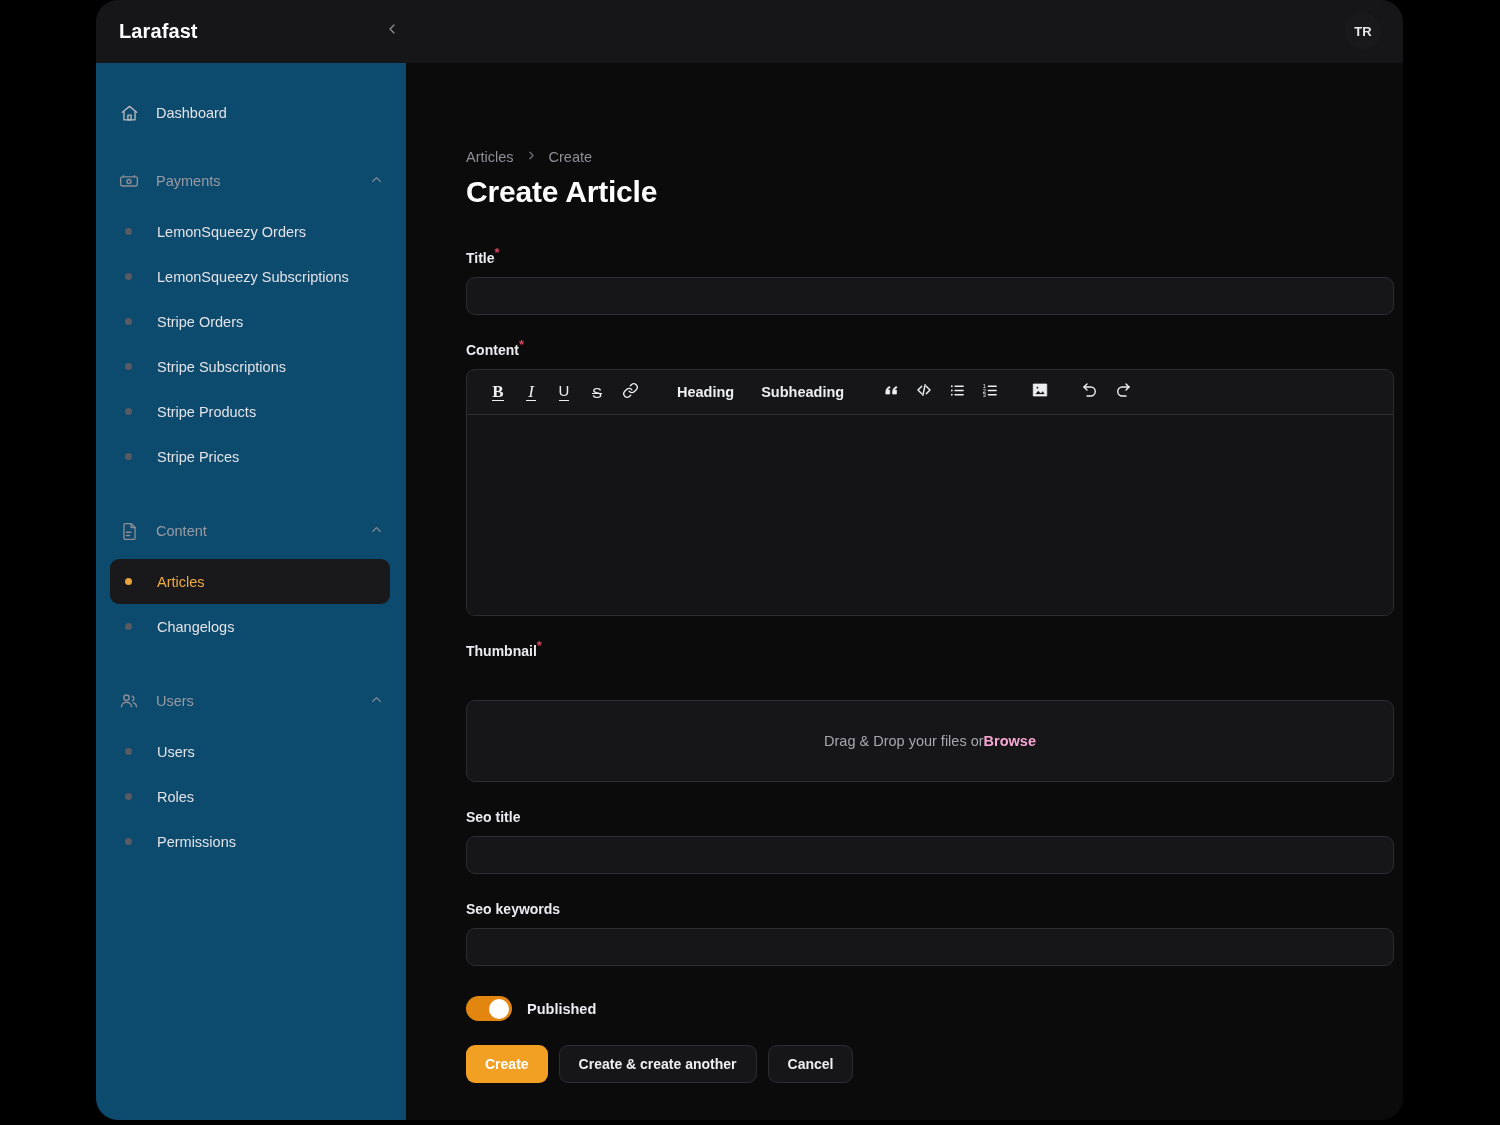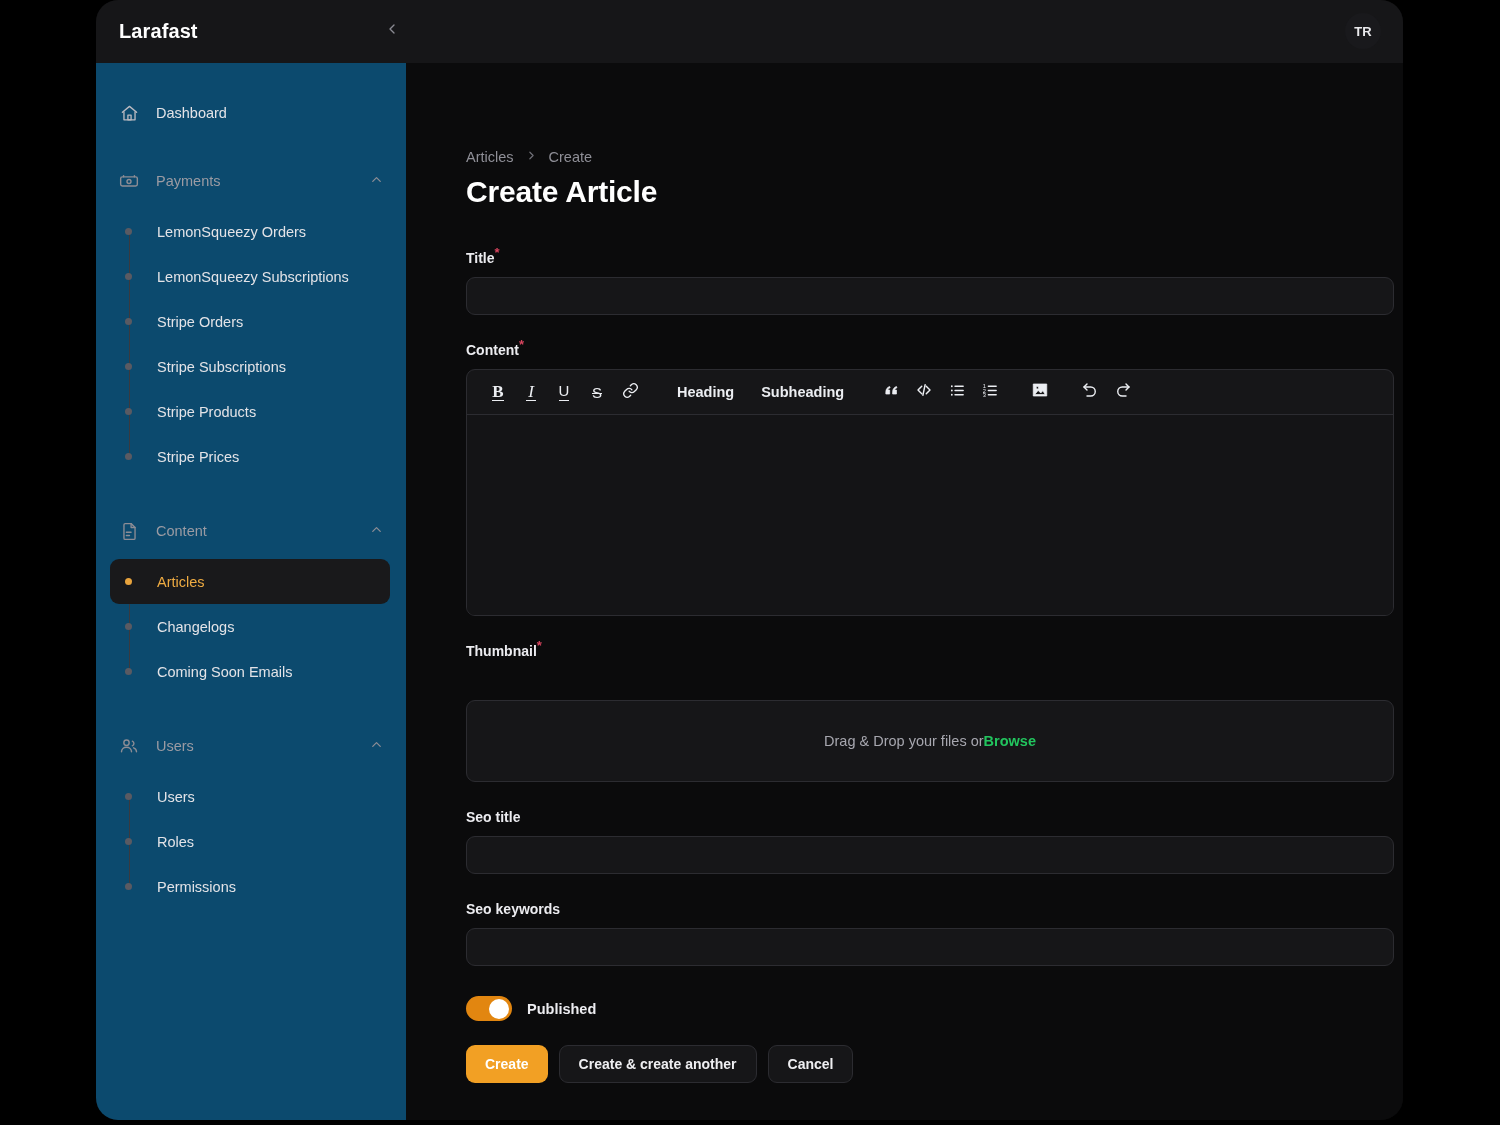--- a/index.html
+++ b/index.html
@@ -174,21 +174,21 @@
   .dropzone{
     width:928px; height:82px;
     background:#161618;
     border:1px solid #2c2c31;
     border-radius:9px;
     display:flex; align-items:center; justify-content:center;
     font-size:14.5px; color:#a7a7af;
     cursor:pointer;
     margin-top:30px;
   }
-  .dropzone b{ color:#22c55e; font-weight:bold; }
+  .dropzone b{ color:#f9a8d4; font-weight:bold; }
   
   #toggle-row{
     display:flex; align-items:center; gap:15px;
     margin:30px 0 24px 0;
   }
   #pub-toggle{
     width:46px; height:25px; border-radius:13px;
     background:#e28610; position:relative; cursor:pointer;
     flex:0 0 46px;
   }
@@ -312,24 +312,20 @@
         </div>
         <div class="sub-list">
           <div class="sub-rail" style="top:28px; bottom:28px;"></div>
           <div class="sub-item active">
             <span class="dot"></span>
             <span class="slabel">Articles</span>
           </div>
           <div class="sub-item">
             <span class="dot"></span>
             <span class="slabel">Changelogs</span>
-          </div>
-          <div class="sub-item">
-            <span class="dot"></span>
-            <span class="slabel">Coming Soon Emails</span>
           </div>
         </div>
       </div>
 
       <div class="spacer"></div>
 
       <div class="group">
         <div class="group-head">
           <span class="gicon">
             <svg width="20" height="20" viewBox="0 0 24 24" fill="none" stroke-width="1.7" stroke-linecap="round" stroke-linejoin="round">

